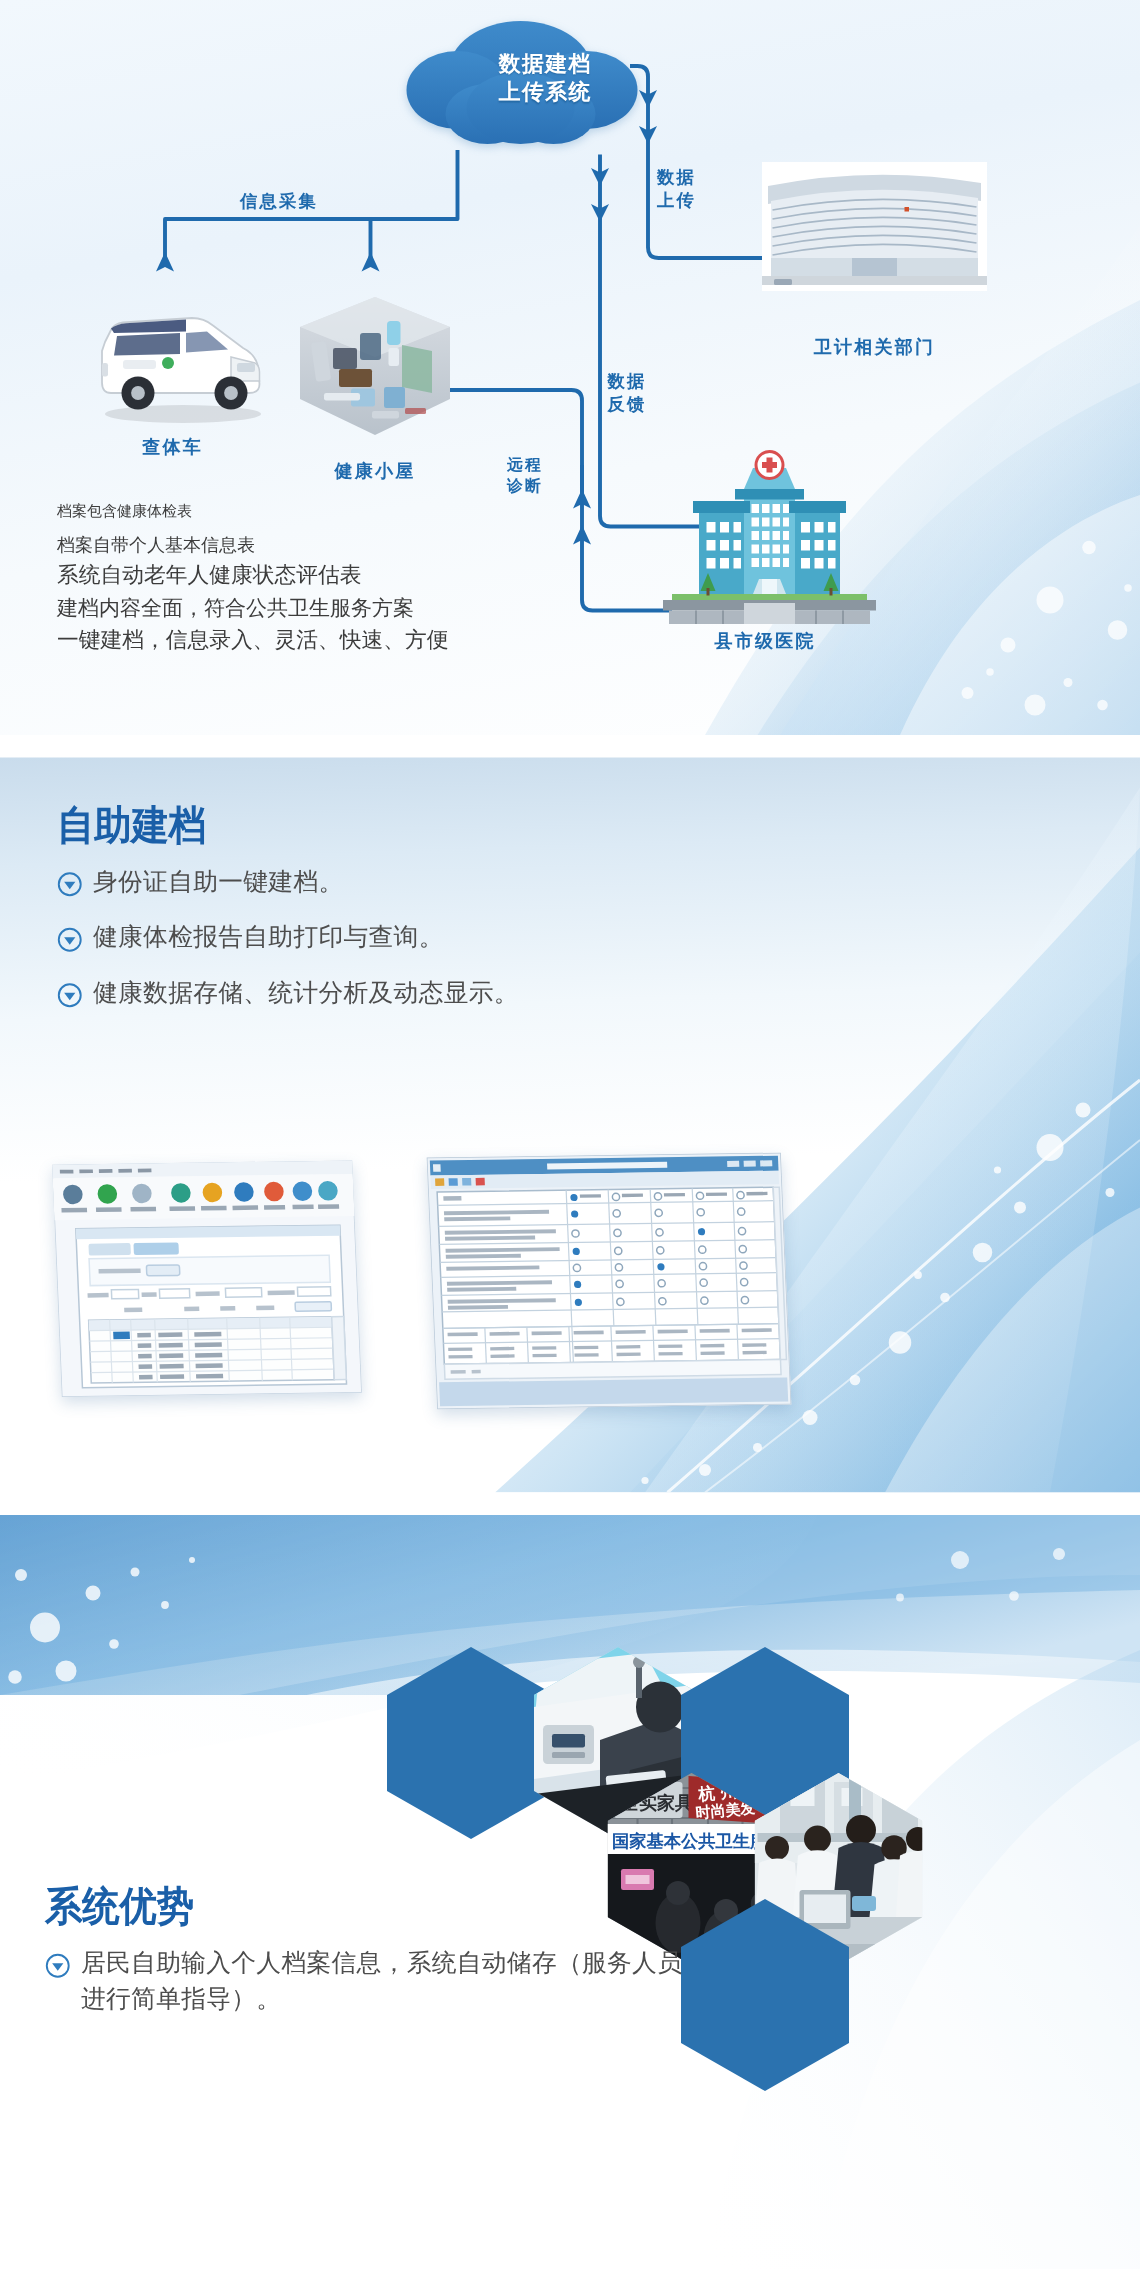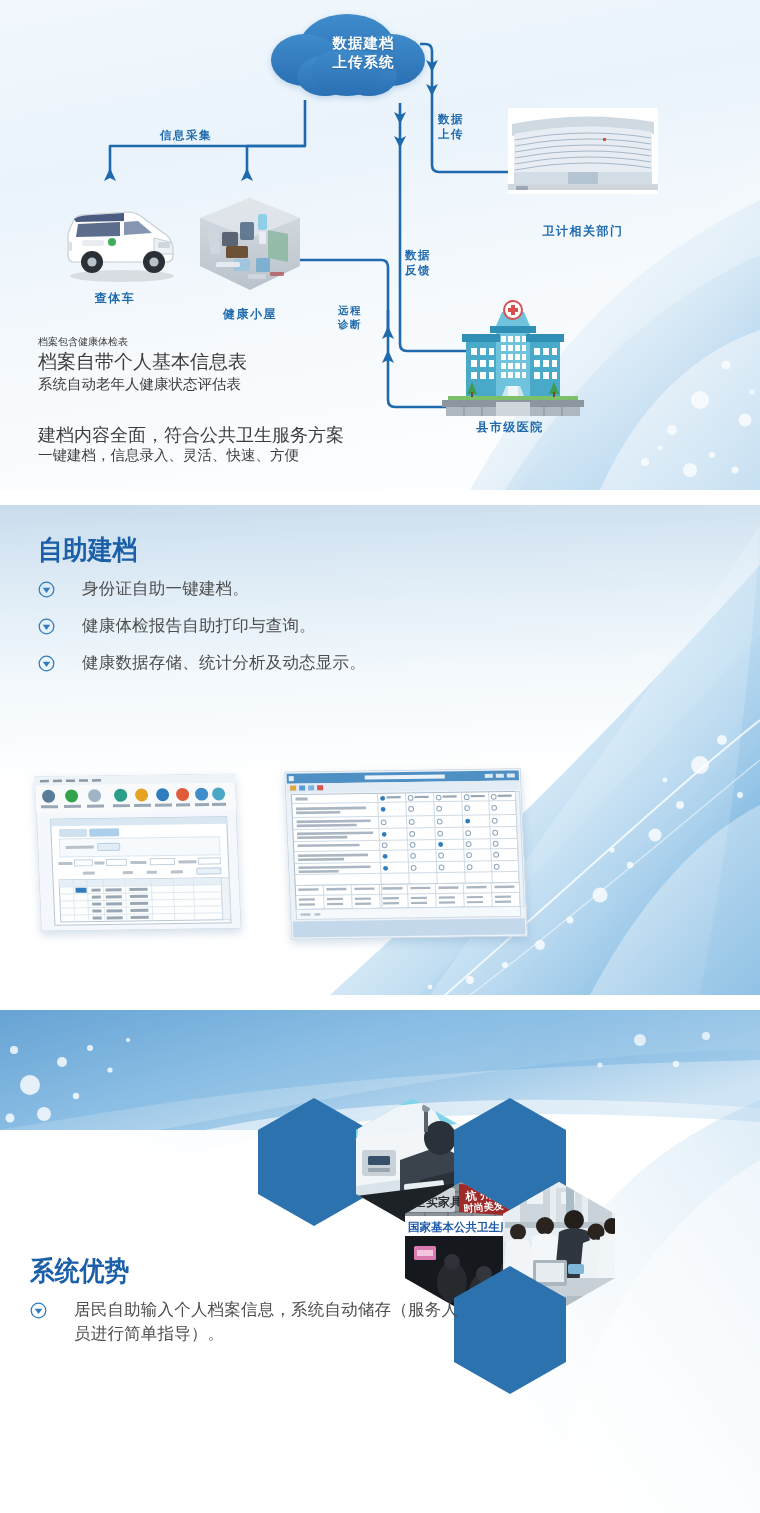--- a/index.html
+++ b/index.html
@@ -62,21 +62,21 @@
   #h3 { left:30px; top:1253px; }
 
   .bullets { position:absolute; }
   #b2 { left:38px; top:72px; width:440px; }
   .bullet { display:flex; align-items:flex-start; margin-bottom:13px; }
   .bico {
     width:17px; height:17px; flex:0 0 17px; margin-top:4px; margin-right:7px;
   }
   .btxt {
     font-size:16.5px; line-height:24px; color:#4d4d4d;
-    font-family:Liberation Serif, serif; letter-spacing:.2px;margin-left:20px;
+    font-family:Liberation Mono, monospace; letter-spacing:.2px;
   }
 
   .shot { position:absolute; background:#fff; }
   .shot svg { display:block; }
 
   
   #sec3 {
     position:absolute; left:0; top:1010px; width:760px; height:503px;
     background:#ffffff; overflow:hidden;
   }
@@ -321,23 +321,23 @@
     <rect x="58" y="102" width="34" height="14" fill="#cfd6dc"></rect>
   </svg>
 
   <div class="nodelabel" id="nl-van">查体车</div>
   <div class="nodelabel" id="nl-hut">健康小屋</div>
   <div class="nodelabel" id="nl-dept">卫计相关部门</div>
   <div class="nodelabel" id="nl-hosp">县市级医院</div>
 
   <div id="feat" style="position:absolute; left:38px; top:331px; width:340px;">
     <div style="font-size:10px;line-height:21.5px;color:#3c3c3c;font-family:Liberation Sans, sans-serif;">档案包含健康体检表</div>
-    <div style="font-size:19px;line-height:21.5px;color:#3c3c3c;font-family:Liberation Mono, monospace;">档案自带个人基本信息表</div>
+    <div style="font-size:12px;line-height:21.5px;color:#3c3c3c;font-family:Liberation Serif, serif;">档案自带个人基本信息表</div>
     <div style="font-size:14.5px;line-height:21.5px;color:#3c3c3c;font-family:'DejaVu Sans',sans-serif;">系统自动老年人健康状态评估表</div>
-    <div style="font-size:18px;line-height:21.5px;color:#3c3c3c;font-family:'DejaVu Sans',sans-serif;margin-top:28px;">建档内容全面，符合公共卫生服务方案</div>
+    <div style="font-size:14px;line-height:21.5px;color:#3c3c3c;font-family:'DejaVu Sans',sans-serif;">建档内容全面，符合公共卫生服务方案</div>
     <div style="font-size:14.5px;line-height:21.5px;color:#3c3c3c;font-family:'DejaVu Sans',sans-serif;">一键建档，信息录入、灵活、快速、方便</div>
   </div>
 </div>
 
 <div id="sec2">
 
   <svg class="wavewrap" style="position:absolute;left:0;top:0;width:760px;height:490px;" viewBox="0 0 760 490" preserveAspectRatio="none">
     <defs>
       <linearGradient id="s2a" x1="0" y1="0" x2="1" y2="1">
         <stop offset="0" stop-color="#ffffff" stop-opacity="0"></stop>

